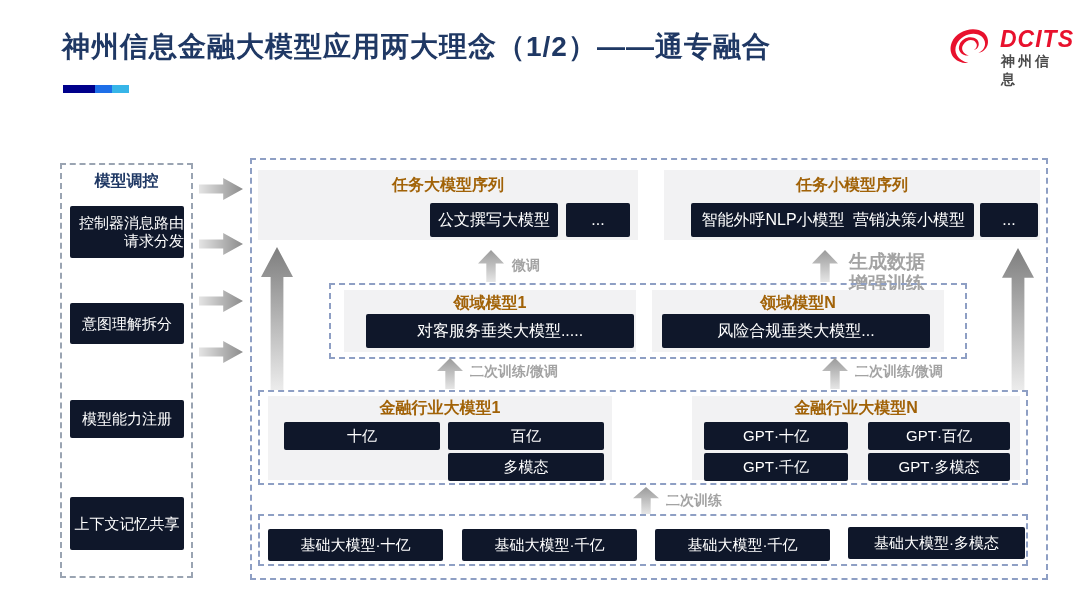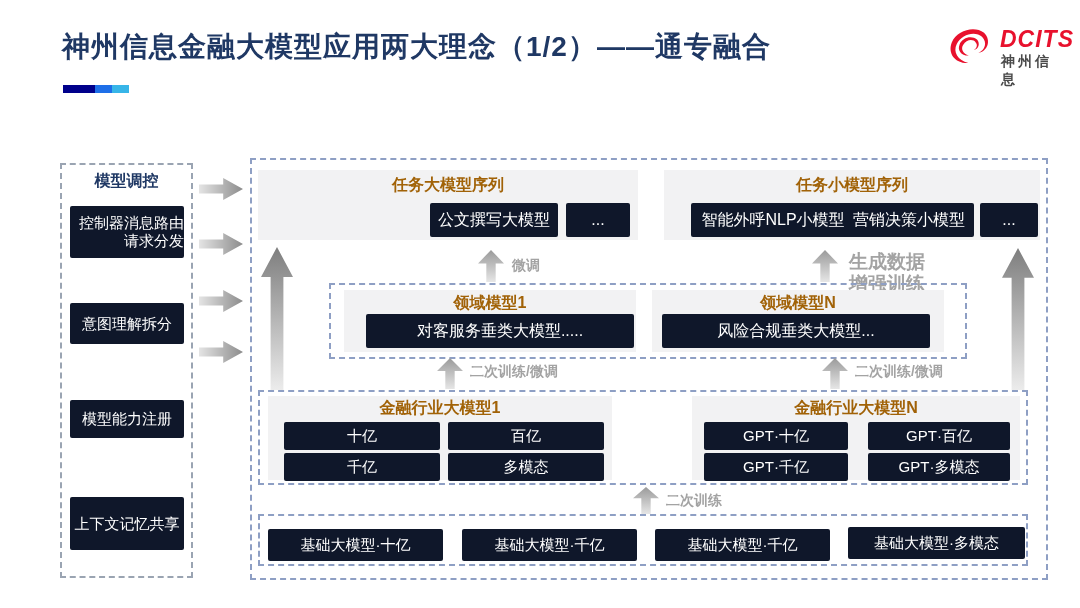--- a/index.html
+++ b/index.html
@@ -121,21 +121,20 @@
   <div class="arrow-up-sm" style="left:822px; top:358px; width:26px; height:31px;"></div>
   <div class="lbl" style="left:855px; top:363px;">二次训练/微调</div>
 
   <div class="abs dashed" style="left:258px; top:390px; width:770px; height:95px;"></div>
 
   <div class="group" style="left:268px; top:396px; width:344px; height:84px;">
     <div class="group-title" style="padding-top:2px;">金融行业大模型1</div>
   </div>
   <div class="btn small" style="left:284px; top:422px; width:156px; height:28px;">十亿</div>
   <div class="btn small" style="left:448px; top:422px; width:156px; height:28px;">百亿</div>
-  <div class="btn small" style="left:284px; top:453px; width:156px; height:28px;">千亿</div>
   <div class="btn small" style="left:448px; top:453px; width:156px; height:28px;">多模态</div>
 
   <div class="group" style="left:692px; top:396px; width:328px; height:84px;">
     <div class="group-title" style="padding-top:2px;">金融行业大模型N</div>
   </div>
   <div class="btn small" style="left:704px; top:422px; width:144px; height:28px;">GPT·十亿</div>
   <div class="btn small" style="left:868px; top:422px; width:142px; height:28px;">GPT·百亿</div>
   <div class="btn small" style="left:704px; top:453px; width:144px; height:28px;">GPT·千亿</div>
   <div class="btn small" style="left:868px; top:453px; width:142px; height:28px;">GPT·多模态</div>
 

